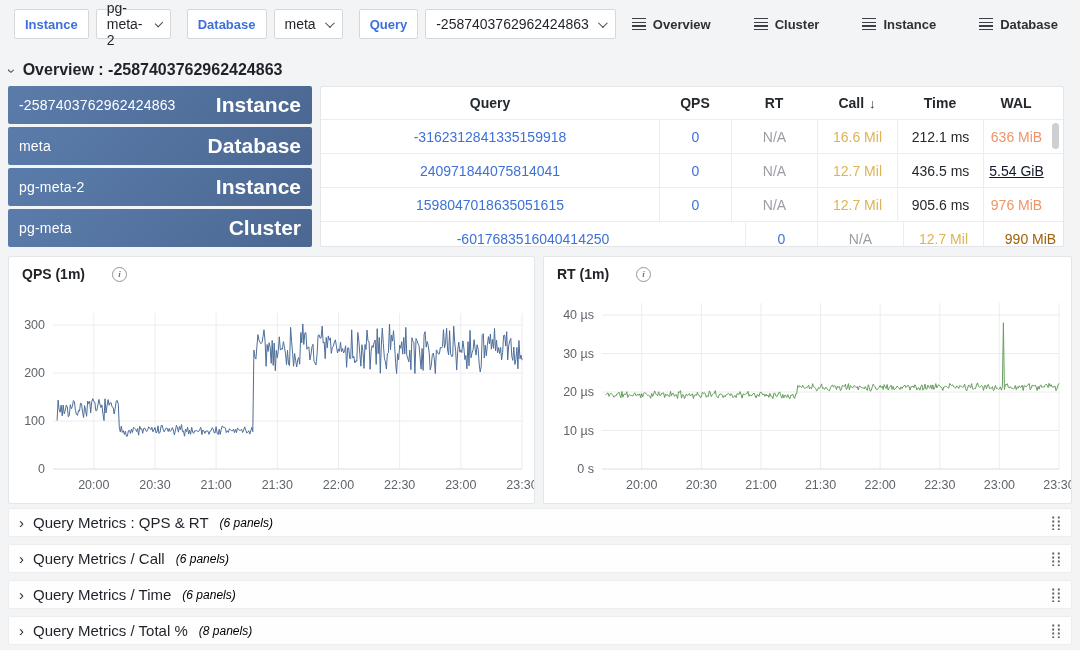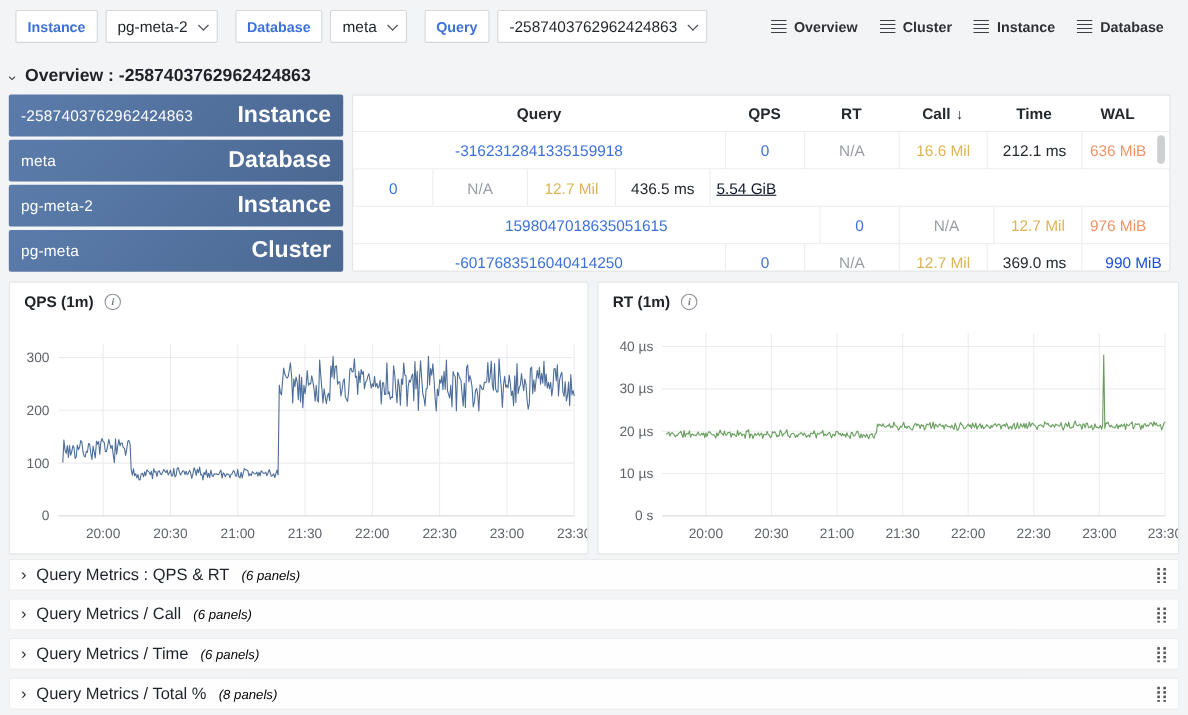--- a/index.html
+++ b/index.html
@@ -8,21 +8,21 @@
     background:var(--canvas,#f3f4f5);
     font-family:"Liberation Sans",sans-serif;color:#24292e;
   }
   
   .topbar{position:absolute;left:0;top:0;width:1080px;height:48px;display:flex;align-items:center;padding:0 14px;box-sizing:border-box}
   .var-group{display:flex;align-items:center;margin-right:16px}
   .box{height:30px;display:flex;align-items:center;background:#fff;border:1px solid #d5d7d9;border-radius:2px;padding:0 10px;box-sizing:border-box}
   .var-label{font-size:13px;font-weight:700;color:var(--accent,#3d71d9);margin-right:7px}
   .var-value{font-size:14px;font-weight:500;color:#1f2329;cursor:pointer}
   .angle{width:6px;height:6px;border-right:1.7px solid #44484e;border-bottom:1.7px solid #44484e;transform:rotate(45deg) translateY(-2px);margin-left:9px;display:inline-block}
-  .nav-links{margin-left:auto;display:flex;align-items:center;gap:20px;padding-right:8px}
+  .nav-links{margin-left:auto;display:flex;align-items:center;gap:43px;padding-right:8px}
   .nav-link{display:flex;align-items:center;gap:7px;font-size:13px;font-weight:700;color:#2d3136;cursor:pointer;white-space:nowrap}
   .burger{width:14px;height:12px;background:repeating-linear-gradient(to bottom,#3c4046 0 1.4px,transparent 1.4px 3.6px)}
   
   .section-header{position:absolute;left:10px;top:53px;height:26px;display:flex;align-items:flex-end;font-size:16px;font-weight:700;color:#1f2329;cursor:pointer}
   .chev-down{display:inline-block;transform:rotate(90deg);font-size:14px;font-weight:400;margin-right:8px;color:#3c4046}
   
   #stats{position:absolute;left:8px;top:86px;width:304px}
   .stat{height:38px;margin-bottom:3px;border-radius:2px;display:flex;align-items:center;justify-content:space-between;padding:0 11px;box-sizing:border-box;color:#fff;
         background:linear-gradient(135deg,var(--stat-from,#5b7cab),var(--stat-to,#4b6892));}
   .stat-value{font-size:14px;font-weight:500;letter-spacing:.2px;white-space:nowrap}
@@ -36,21 +36,21 @@
   .trow{height:33px;font-size:14px;border-top:1px solid #ebedee}
   .c{display:flex;align-items:center;justify-content:center;box-sizing:border-box;white-space:nowrap}
   .c0{flex:1}.c1{width:72px}.c2{width:86px}.c3{width:80px}.c4{width:86px}.c5{width:66px}
   .trow .c1,.trow .c2,.trow .c3,.trow .c4,.trow .c5{border-left:1px solid #ebedee}
   .qlink{color:var(--accent,#3d71d9);font-weight:500;cursor:pointer}
   .sort-arrow{margin-left:5px;font-size:13px;font-weight:400}
   .scroll-thumb{position:absolute;right:4px;top:36px;width:7px;height:26px;border-radius:4px;background:#cdcfd1;cursor:pointer}
   
   #qps-panel{left:8px;top:256px;width:527px;height:248px}
   #rt-panel{left:543px;top:256px;width:529px;height:248px}
-  .panel-title{display:flex;align-items:center;gap:10px;padding:9px 13px 0;font-size:14px;font-weight:700;color:#202428}
+  .panel-title{display:flex;align-items:center;gap:27px;padding:9px 13px 0;font-size:14px;font-weight:700;color:#202428}
   .info-icon{width:13px;height:13px;border:1px solid #92969b;border-radius:50%;color:#6f7479;font-size:9px;line-height:1;display:flex;align-items:center;justify-content:center;font-family:"Liberation Serif",serif;font-style:italic;cursor:pointer}
   svg.chart{position:absolute;left:0;top:32px;display:block}
   
   #sections{position:absolute;left:8px;top:508px;width:1064px}
   .sec-row{height:29px;margin-bottom:7px;background:#fefefe;border:1px solid #ededee;border-radius:2px;display:flex;align-items:center;padding:0 10px;box-sizing:border-box;cursor:pointer}
   .sec-chev{font-size:15px;color:#26292e;margin-right:9px;font-weight:400}
   .sec-title{font-size:15px;font-weight:400;color:#1f2329}
   .sec-note{font-size:12px;font-style:italic;color:#000000;margin-left:11px}
   .drag{margin-left:auto;width:11px;height:15px;cursor:grab;
         background-image:radial-gradient(circle,#54565a 1.1px,transparent 1.3px);background-size:5.5px 4px;background-position:.5px .5px}
@@ -149,40 +149,41 @@
   <div id="tbody">
       <div class="trow">
         <div class="c c0 qlink">-3162312841335159918</div>
         <div class="c c1" style="color: rgb(61, 113, 217);">0</div>
         <div class="c c2" style="color: rgb(154, 158, 164);">N/A</div>
         <div class="c c3" style="color: rgb(221, 180, 86);">16.6 Mil</div>
         <div class="c c4" style="color: rgb(36, 41, 46);">212.1 ms</div>
         <div class="c c5" style="color: rgb(239, 148, 104);">636 MiB</div>
       </div>
       <div class="trow">
+        <div class="c c0 qlink">240971844075814041</div>
         <div class="c c1" style="color: rgb(61, 113, 217);">0</div>
         <div class="c c2" style="color: rgb(154, 158, 164);">N/A</div>
         <div class="c c3" style="color: rgb(221, 180, 86);">12.7 Mil</div>
         <div class="c c4" style="color: rgb(36, 41, 46);">436.5 ms</div>
         <div class="c c5" style="color: #0f172a; text-decoration: underline;">5.54 GiB</div>
       </div>
       <div class="trow">
         <div class="c c0 qlink">1598047018635051615</div>
         <div class="c c1" style="color: rgb(61, 113, 217);">0</div>
         <div class="c c2" style="color: rgb(154, 158, 164);">N/A</div>
         <div class="c c3" style="color: rgb(221, 180, 86);">12.7 Mil</div>
+        <div class="c c4" style="color: rgb(36, 41, 46);">905.6 ms</div>
         <div class="c c5" style="color: rgb(239, 148, 104);">976 MiB</div>
       </div>
       <div class="trow">
         <div class="c c0 qlink">-6017683516040414250</div>
         <div class="c c1" style="color: rgb(61, 113, 217);">0</div>
         <div class="c c2" style="color: rgb(154, 158, 164);">N/A</div>
         <div class="c c3" style="color: rgb(221, 180, 86);">12.7 Mil</div>
-        <div class="c c4" style="color: rgb(36, 41, 46);">369.0 ms</div>
-        <div class="c c5" style="color: #1d4ed8; padding-left: 28px;">990 MiB</div>
+        <div class="c c5" style="color: #a16207; padding-left: 28px;">990 MiB</div>
       </div>
     </div>
   <div class="scroll-thumb"></div>
 </div>
 
 <div id="qps-panel" class="panel">
   <div class="panel-title">
     <span>QPS (1m)</span>
     <span class="info-icon">i</span>
   </div>

